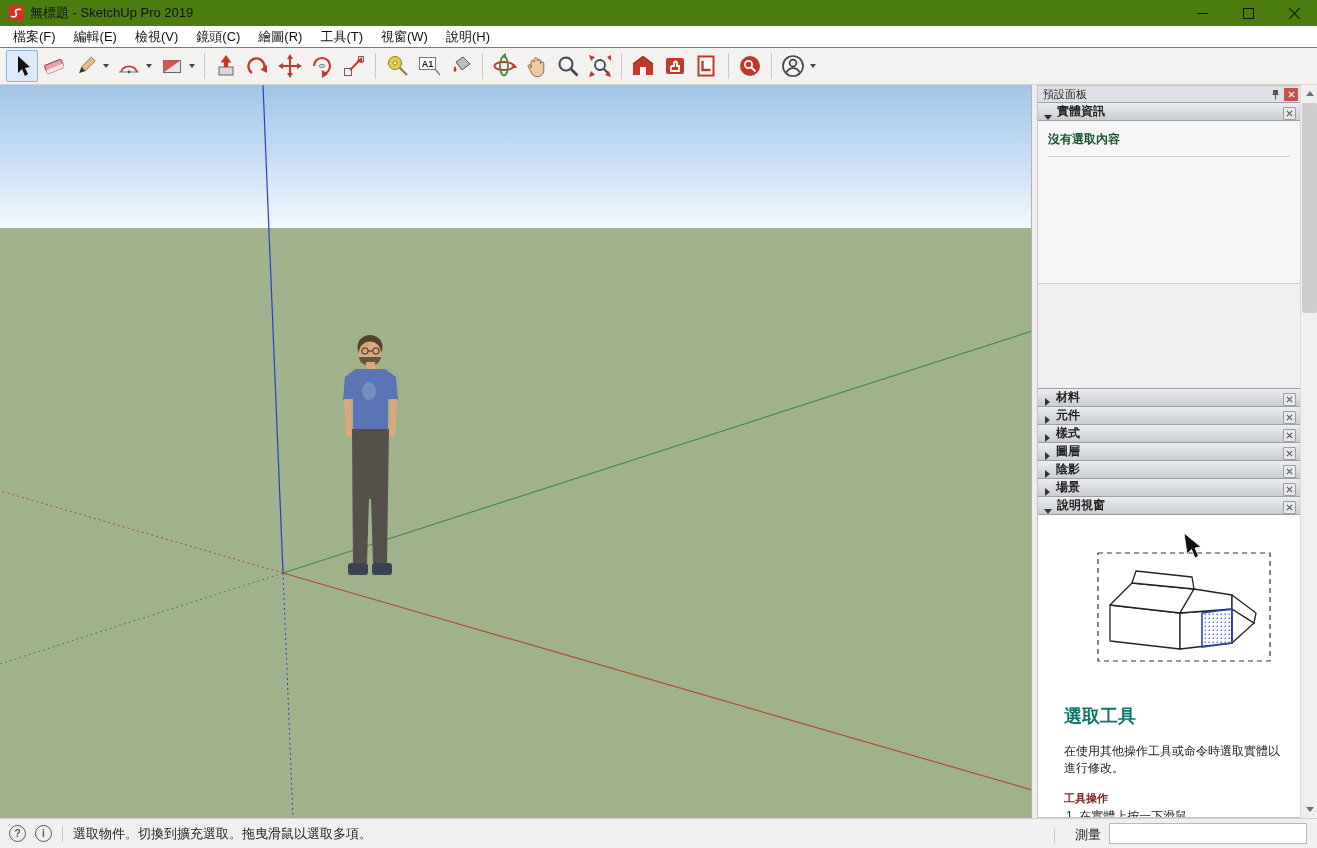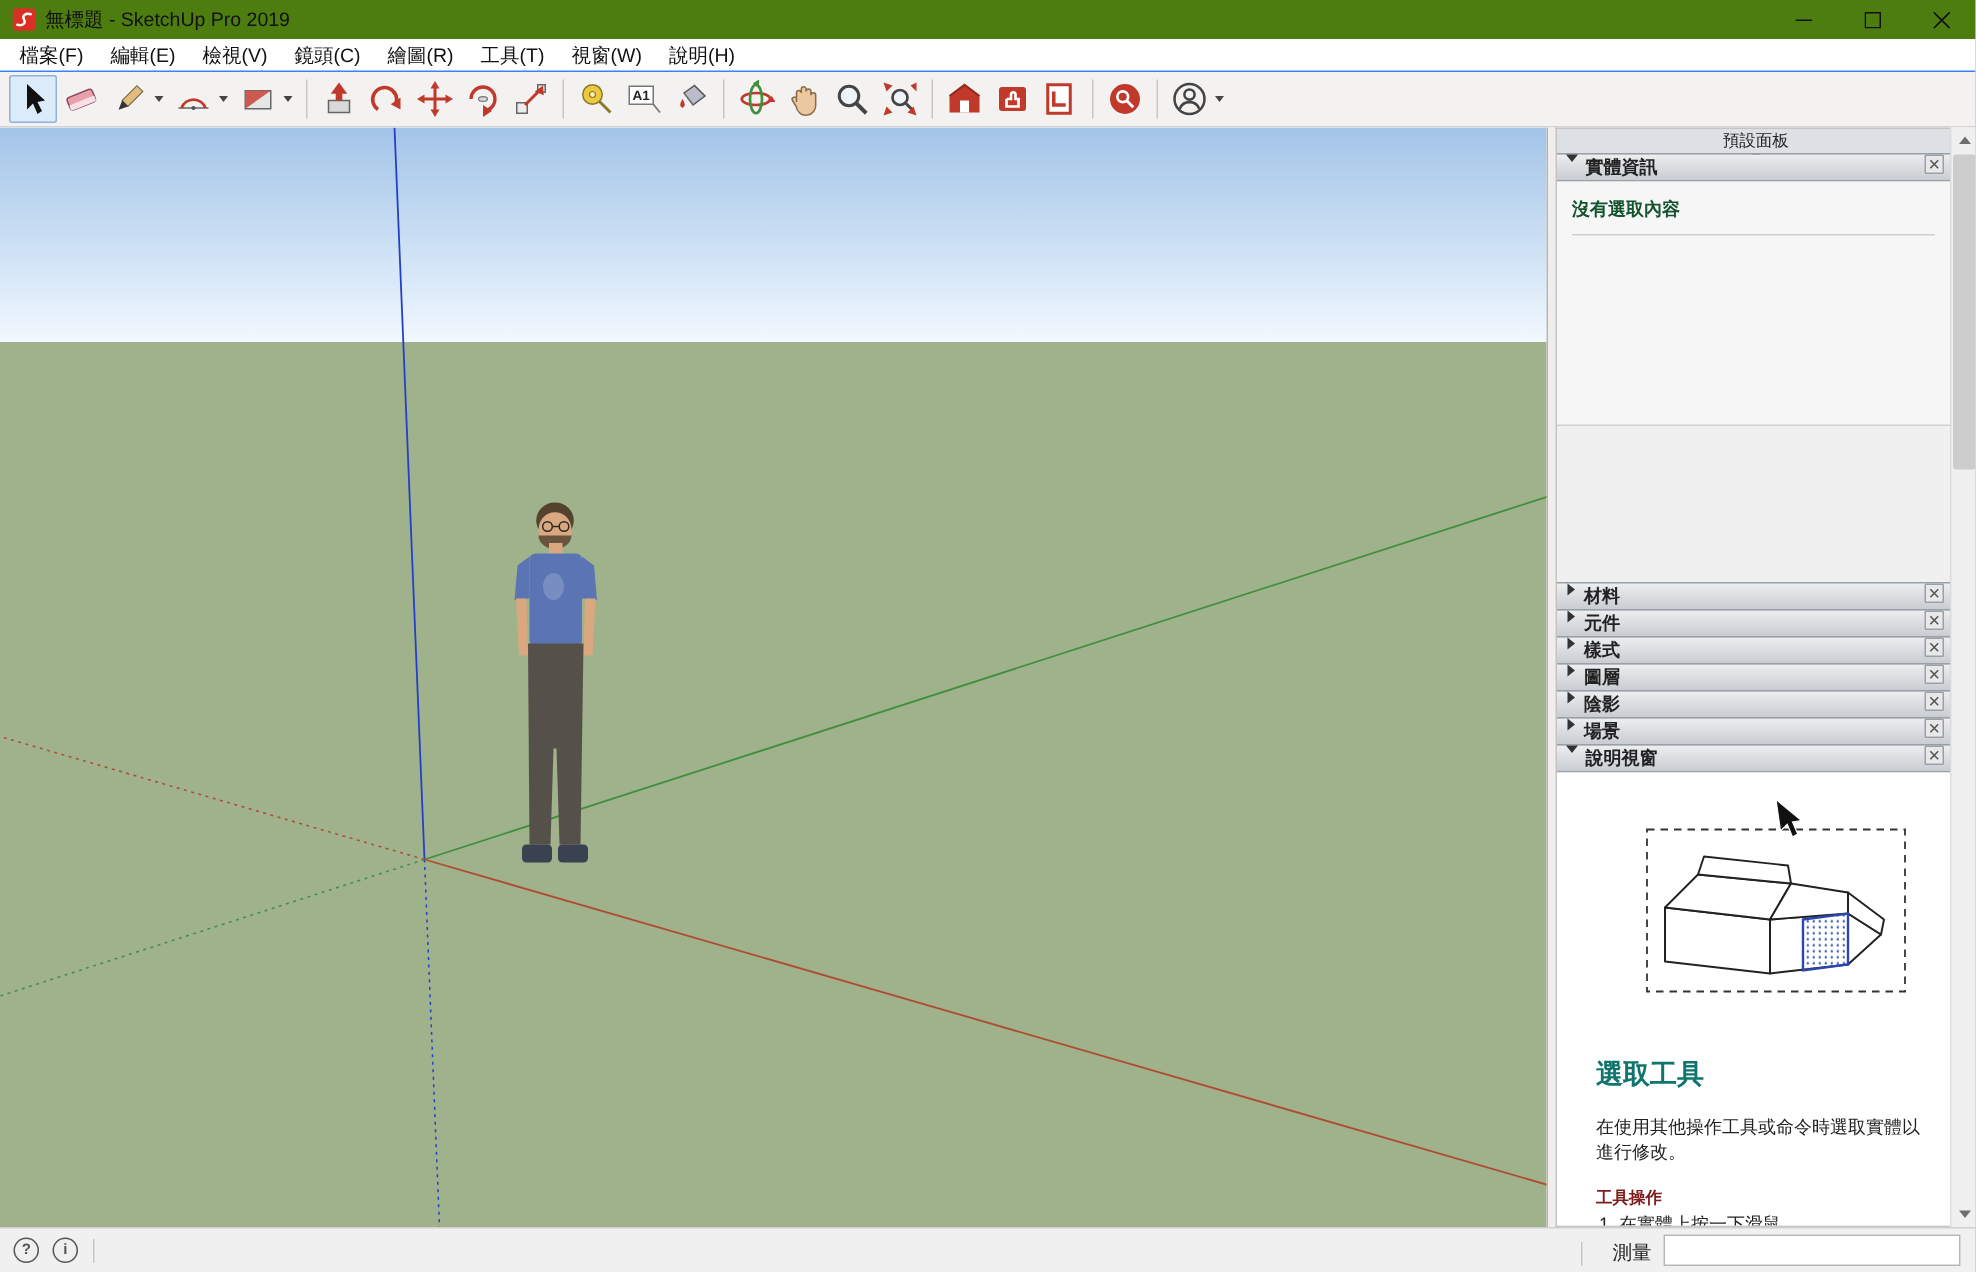--- a/index.html
+++ b/index.html
@@ -27,26 +27,26 @@
   
   .main { position:absolute; top:85px; left:0; right:0; bottom:30px; background:#efeeed; }
 
   .viewport { position:absolute; left:0; top:0; width:1032px; height:733px; overflow:hidden; border-right:1px solid #b5b3b0; }
   .sky { position:absolute; top:0; left:0; right:0; height:143px; background:linear-gradient(#a3c4e8, #d8e8f8 70%, #f2f8fe); }
   .ground { position:absolute; top:143px; left:0; right:0; bottom:0; background:#9fb28b; }
   .vp-svg { position:absolute; inset:0; }
 
   
   .panel { position:absolute; left:1037px; top:0; width:263px; height:733px; background:#f0f0f0; border:1px solid #c6c4c2; border-right:none; display:flex; flex-direction:column; }
-  .panel-title { height:17px; background:#dde0e4; display:flex; align-items:center; padding:0 2px 0 5px; font-size:11px; color:#222; border-bottom:1px solid #c2c2c2;flex-direction:column; }
+  .panel-title { height:17px; background:#dde0e4; display:flex; align-items:center; padding:0 2px 0 5px; font-size:11px; color:#222; border-bottom:1px solid #c2c2c2; }
   .panel-title-label { flex:1; }
   .panel-pin { width:14px; height:13px; display:flex; align-items:center; justify-content:center; }
   .panel-close { width:14px; height:13px; background:#c85048; border-radius:1px; display:flex; align-items:center; justify-content:center; margin-left:2px; }
 
-  .section-header { height:19px; background:linear-gradient(#eceef0,#c9ccd1); border:1px solid #9aa0a8; border-left:none; border-right:none; display:flex; align-items:flex-start; padding:0 4px; margin-top:-1px; }
+  .section-header { height:19px; background:linear-gradient(#eceef0,#c9ccd1); border:1px solid #9aa0a8; border-left:none; border-right:none; display:flex; align-items:flex-end; padding:0 4px; margin-top:-1px; }
   .tri-down { width:0; height:0; border-top:5px solid #333; border-left:4px solid transparent; border-right:4px solid transparent; margin:0 5px 0 2px; }
   .tri-right { width:0; height:0; border-left:5px solid #333; border-top:4px solid transparent; border-bottom:4px solid transparent; margin:0 6px 0 3px; }
   .sec-label { flex:1; font-size:12px; font-weight:bold; color:#222; }
   .sec-close { width:13px; height:13px; border:1px solid #9aa0a8; background:#e8e8e8; display:flex; align-items:center; justify-content:center; border-radius:1px; }
 
   .entity-body { height:163px; background:#f6f6f6; border-bottom:1px solid #d0d0d0; padding:10px 10px 0 10px; }
   .entity-empty { font-size:12px; font-weight:bold; color:#14532d; padding-bottom:8px; border-bottom:1px solid #cfcfcf; }
   .tray-gap { height:105px; background:#f0f0f0; }
 
   .instructor-body { flex:1; background:#fff; overflow:hidden; padding:6px 0 0 0; }
@@ -452,20 +452,21 @@
       <div class="sb-btn sb-down">
           <span class="sb-tri-down"></span>
         </div>
     </div>
   </div>
 
   <div class="statusbar">
     <div class="st-icon">?</div>
     <div class="st-icon">i</div>
     <span class="st-sep"></span>
+    <span class="st-msg">選取物件。切換到擴充選取。拖曳滑鼠以選取多項。</span>
     <div class="st-right">
       <span class="st-sep"></span>
       <span class="measure-label">測量</span>
       <input class="measure-input" type="text" value="" style="">
     </div>
   </div>
 
 </div>
 
 </body></html>

